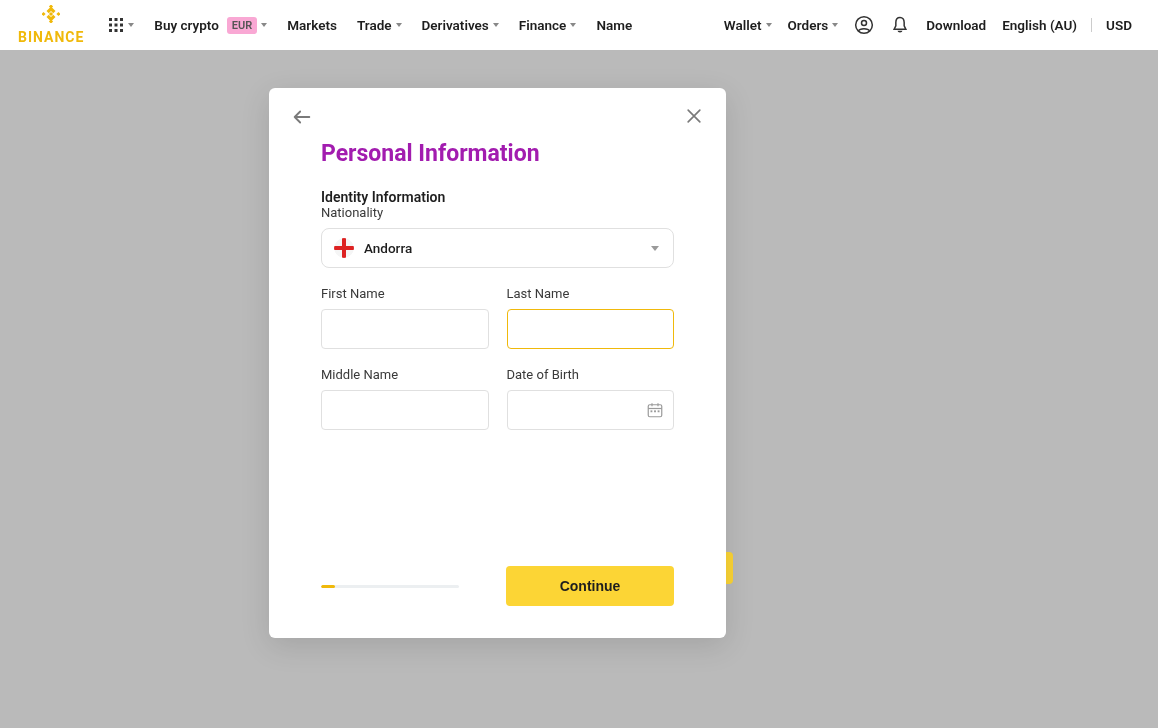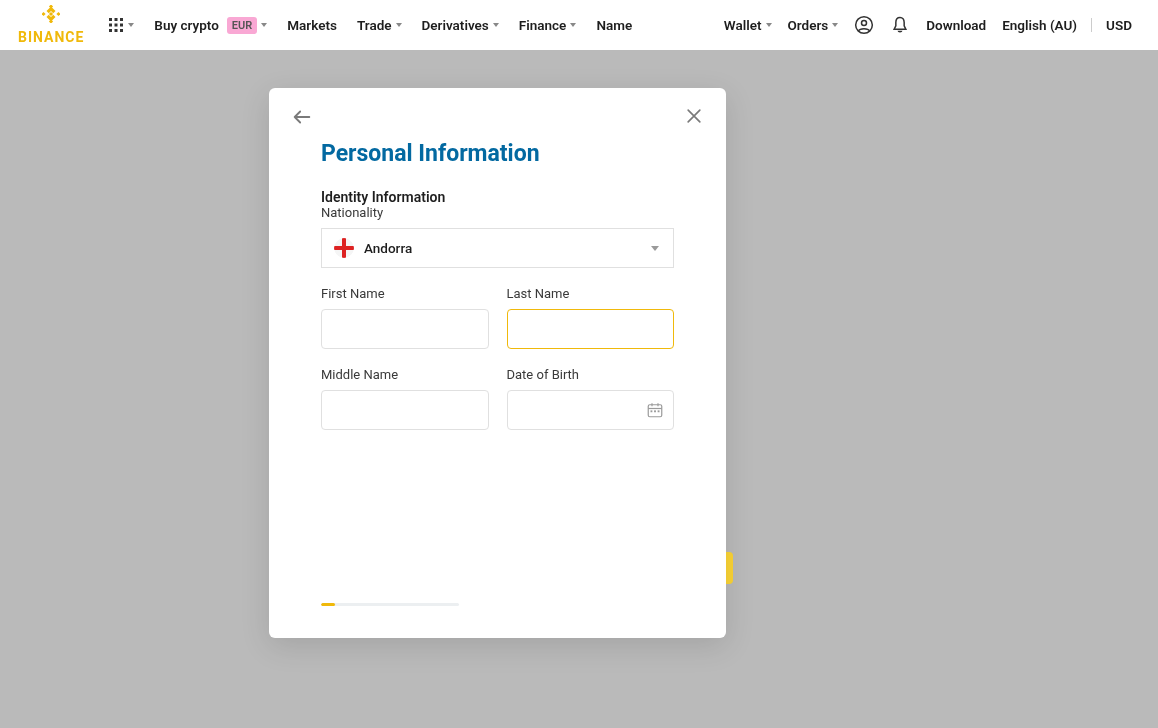--- a/index.html
+++ b/index.html
@@ -99,40 +99,40 @@
   .modal-top svg { cursor: pointer; }
   .modal-body {
     padding: 8px 52px 0 52px;
     flex: 1;
     display: flex;
     flex-direction: column;
   }
   .modal-title {
     font-size: 23px;
     font-weight: 700;
-    color: #0369a1;
+    color: #a21caf;
     margin-bottom: 22px;
     margin-top: 4px;
   }
   .modal-subtitle {
     font-size: 14px;
     font-weight: 600;
     color: #1e1e1e;
   }
   .field-label {
     font-size: 13px;
     color: #3a3a3a;
     margin-bottom: 8px;
   }
   .field-group { margin-bottom: 18px; }
   .select-box {
     width: 100%;
     height: 40px;
     border: 1px solid #e0e0e0;
-    border-radius: 0;
+    border-radius: 8px;
     display: flex;
     align-items: center;
     padding: 0 12px;
     gap: 10px;
     cursor: pointer;
     position: relative;
   }
   .flag {
     width: 20px; height: 20px;
     border-radius: 50%;
@@ -382,14 +382,15 @@
       </div>
     </div>
 
     <div style="flex:1"></div>
   </div>
 
   <div class="modal-footer">
     <div class="progress">
       <div class="progress-fill"></div>
     </div>
+    <button class="continue-btn">Continue</button>
   </div>
 </div>
 
 </body></html>

